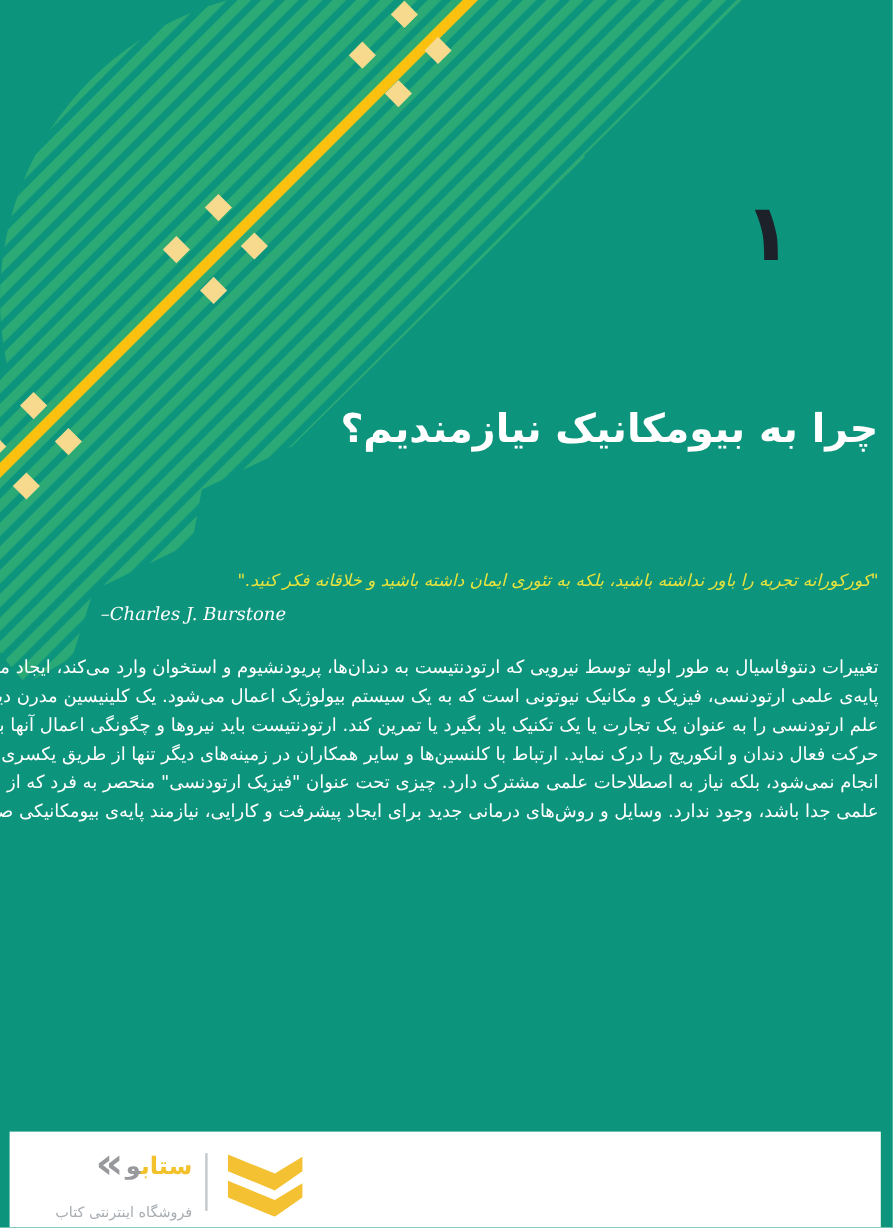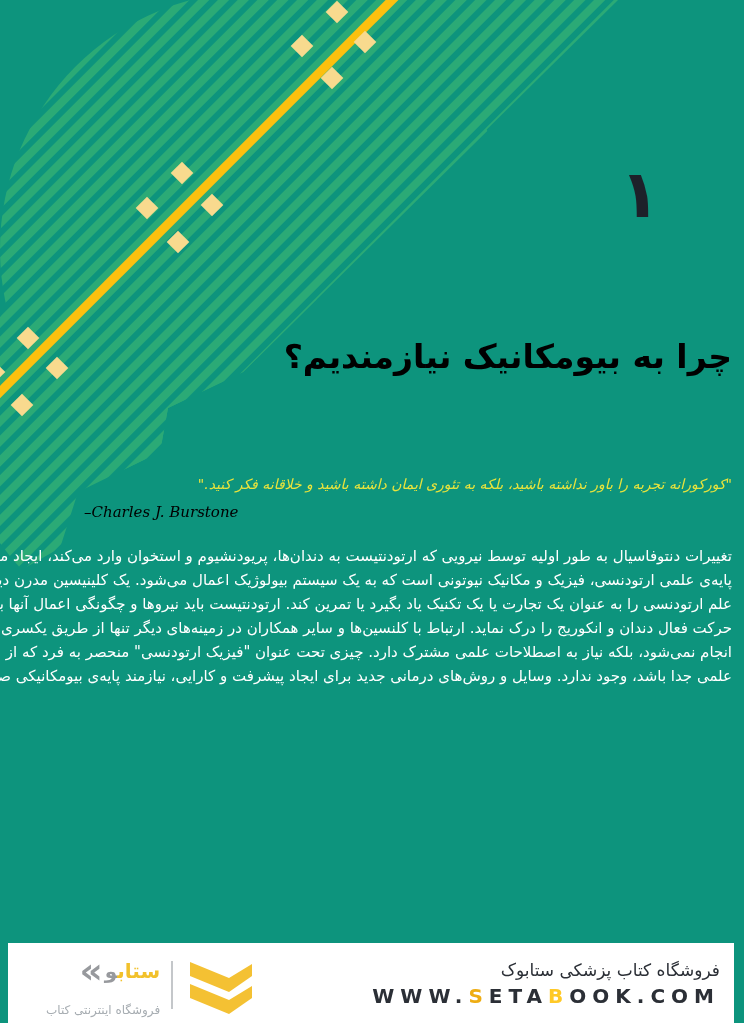--- a/index.html
+++ b/index.html
@@ -8,30 +8,30 @@
     position:relative;width:744px;height:1023px;overflow:hidden;
     background:#0d947d;
   }
   .deco-svg{position:absolute;left:0;top:0;}
   .chapter-number{
     position:absolute;left:600px;top:162px;width:80px;text-align:center;
     font-size:66px;font-weight:bold;color:#1d212a;line-height:1;
   }
   .chapter-title{
     position:absolute;right:12px;top:337px;direction:rtl;
-    font-size:33px;font-weight:bold;color:#000000;letter-spacing:-0.5px;
+    font-size:33px;font-weight:bold;color:#ffffff;letter-spacing:-0.5px;
   }
   .quote-text{
     position:absolute;right:12px;top:476px;direction:rtl;
     font-size:14px;font-style:italic;color:#e9e43c;
   }
   .quote-attribution{
     position:absolute;left:84px;top:503px;
     font-family:"DejaVu Serif",serif;font-style:italic;
-    font-size:15px;color:#000000;
+    font-size:15px;color:#ffffff;
   }
   .paragraph{
     position:absolute;left:56px;top:544px;width:676px;direction:rtl;
     font-size:15px;line-height:24px;color:#ffffff;
   }
   .para-line{
     text-align:justify;text-align-last:justify;white-space:nowrap;
   }
   
   .footer{
@@ -132,19 +132,15 @@
       </div>
       <div class="logo-sep"></div>
       <svg width="70" height="58" viewBox="0 0 70 58" aria-hidden="true">
         <polygon points="6,8 18,13 6,19" fill="#9a9da1"></polygon>
         <polygon points="6,30 18,35 6,41" fill="#9a9da1"></polygon>
         <polygon points="6,6 45,22 68,8 68,20 45,36 6,20" fill="#f4c133"></polygon>
         <polygon points="6,28 45,44 68,30 68,42 45,58 6,42" fill="#f4c133"></polygon>
       </svg>
     </div>
 
-    <div class="footer-right">
-      <div class="footer-tagline">فروشگاه کتاب پزشکی ستابوک</div>
-      <div class="site-url"><span style="color: rgb(43, 47, 54);">WWW.</span><span style="color: rgb(238, 173, 19);">S</span><span style="color: rgb(43, 47, 54);">ETA</span><span style="color: rgb(255, 201, 39);">B</span><span style="color: rgb(43, 47, 54);">OOK.COM</span></div>
-    </div>
 
   </div>
 </div>
 
 </body></html>

